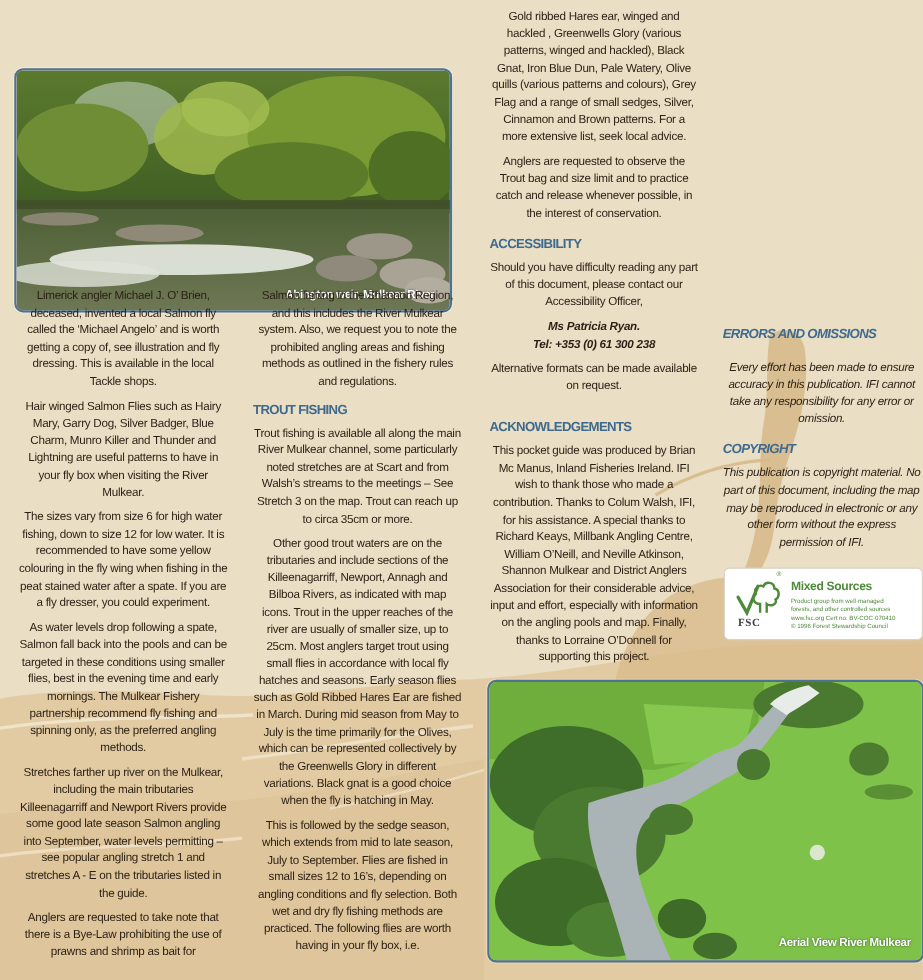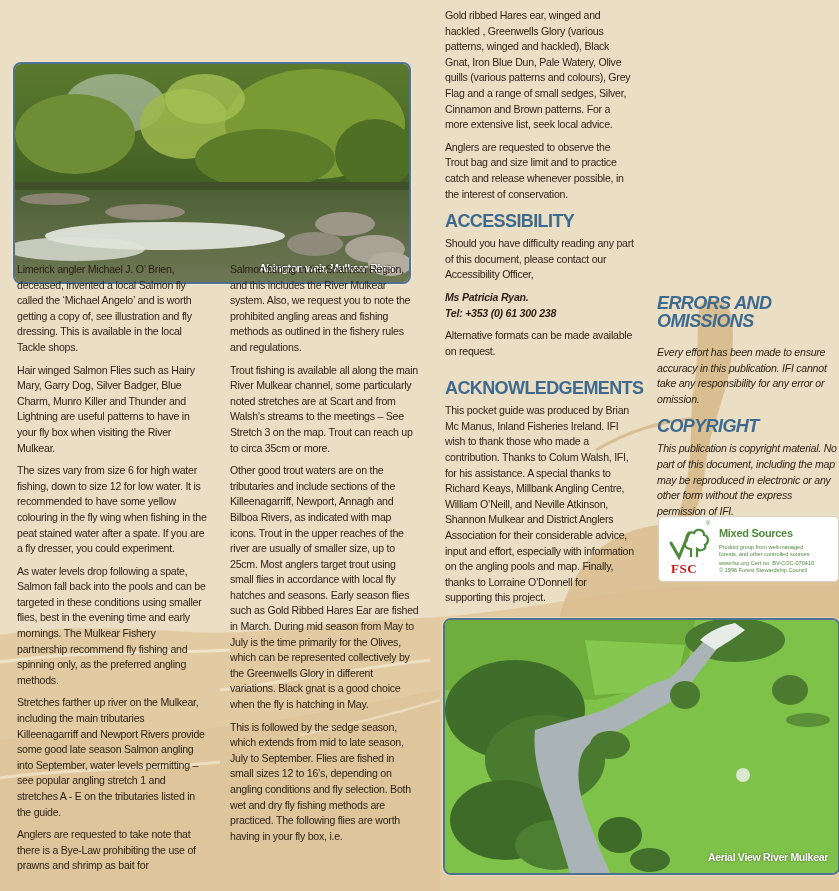--- a/index.html
+++ b/index.html
@@ -8,41 +8,41 @@
     background:#eadec4;
     font-family: "Liberation Sans", "DejaVu Sans", sans-serif;
     color:#2a1f14;
   }
   .bg-layer { position:absolute; left:0; top:0; width:839px; height:891px; z-index:0; }
   .col {
     position:absolute; z-index:2;
     font-size:10.6px; line-height:15.6px; letter-spacing:-0.25px;
     font-stretch: condensed;
   }
-  .col p { margin:0 0 7px 0; transform-origin:left top; }
+  .col p { margin:0 0 7px 0; transform-origin:left top;text-align:center; }
   h2 {
-    margin:0 0 6px 0; color:#3f6a8f; font-size:18px; font-weight:bold;
+    margin:0 0 6px 0; color:#3f6a8f; font-size:12px; font-weight:bold;
     letter-spacing:-0.6px; line-height:18px;
   }
   .bold { font-weight:bold;font-style:italic; }
   .photo {
     position:absolute; z-index:2; border:2px solid #4f7290; border-radius:8px; overflow:hidden;
     box-shadow: 0 0 0 1px rgba(255,255,255,0.3);
   }
   .caption {
     position:absolute; color:#fff; font-weight:bold; font-size:10.5px; letter-spacing:-0.3px;
     text-shadow:0 0 2px rgba(0,0,0,0.6);
   }
   .fsc {
     position:absolute; z-index:2; left:658px; top:516px; width:179px; height:64px;
     background:#ffffff; border-radius:5px; border:1px solid #d8d2c6;
   }
   .fsc-title { position:absolute; left:60px; top:10px; color:#4e8a3a; font-weight:bold; font-size:11px; letter-spacing:-0.3px; }
   .fsc-line { position:absolute; left:60px; color:#4e8a3a; font-size:5.6px; line-height:6.4px; white-space:nowrap; }
-  .fsc-mark { position:absolute; left:12px; top:44px; color:#b91c1c; font-family:"Liberation Serif", serif; font-size:13px; font-weight:bold; letter-spacing:0.5px; }
+  .fsc-mark { position:absolute; left:12px; top:44px; color:#404040; font-family:"Liberation Serif", serif; font-size:10px; font-weight:bold; letter-spacing:0.5px; }
   .fsc-r { position:absolute; left:47px; top:3px; color:#4e8a3a; font-size:6px; }
 </style>
 </head>
 <body>
 
 <svg class="bg-layer" viewBox="0 0 839 891" width="839" height="891">
   <rect width="839" height="891" fill="#eadec4"></rect>
 
   <path d="M0,635 C60,625 120,628 190,632 C260,636 330,622 420,618 C500,614 560,600 640,590 C720,582 780,588 839,585 L839,891 L0,891 Z" fill="#e2cba3"></path>
   <path d="M0,740 C80,730 160,735 240,725 C320,715 380,700 440,690 L440,891 L0,891 Z" fill="#dcc196" opacity="0.6"></path>
@@ -96,20 +96,21 @@
   <p>Limerick angler Michael J. O’ Brien, deceased, invented  a local Salmon fly called the ‘Michael Angelo’ and is worth getting a copy of, see illustration and fly dressing. This is available in the local Tackle shops.</p>
   <p>Hair winged Salmon Flies such as Hairy Mary, Garry Dog, Silver Badger, Blue Charm, Munro Killer and Thunder and Lightning are useful patterns to have in your fly box when visiting the River Mulkear.</p>
   <p>The sizes vary from size 6 for high water fishing, down to size 12 for low water. It is recommended to  have some yellow colouring in the fly wing when fishing in the peat stained water after a spate. If you are a fly dresser, you could experiment.</p>
   <p>As water levels drop following a spate, Salmon fall back into the pools and can be targeted in these conditions using smaller flies, best in the evening time and early mornings. The Mulkear Fishery partnership recommend fly fishing and spinning only, as the preferred angling methods.</p>
   <p>Stretches farther up river on the Mulkear, including the main tributaries Killeenagarriff and Newport Rivers provide some good late season Salmon angling into September, water levels permitting  – see popular angling stretch 1 and stretches A - E on the tributaries listed in the guide.</p>
   <p>Anglers are requested to take note that there is a Bye-Law prohibiting the use of prawns and shrimp as bait for</p>
 </div>
 
 <div class="col" style="left:230px; top:262px; width:190px;">
   <p style="">Salmon fishing in the Shannon Region, and this includes the River Mulkear system. Also, we request you to note the prohibited angling areas and fishing methods as outlined in the fishery rules and regulations.</p>
+  <h2>TROUT FISHING</h2>
   <p>Trout fishing is available all along the main River Mulkear channel, some particularly noted stretches are at Scart and from Walsh’s streams to the meetings – See Stretch 3 on the map. Trout can reach up to circa 35cm or more.</p>
   <p>Other good trout waters are on the tributaries and include sections of the Killeenagarriff, Newport, Annagh and Bilboa Rivers, as indicated with map icons. Trout in the upper reaches of the river are usually of smaller size, up to 25cm. Most anglers target trout using small flies in accordance with local fly hatches and seasons. Early season flies such as Gold Ribbed Hares Ear are fished in March. During mid season from May to July is the time primarily for the Olives, which can be represented collectively by the Greenwells Glory in different variations. Black gnat is a good choice when the fly is hatching in May.</p>
   <p>This is followed by the sedge season, which extends from mid to late season, July to September. Flies are fished in small sizes 12 to 16’s, depending on angling conditions and fly selection. Both wet and dry fly fishing methods are practiced. The following flies are worth having in your fly box, i.e.</p>
 </div>
 
 <div class="col" style="left:445px; top:8px; width:190px;">
   <p>Gold ribbed Hares ear, winged and hackled , Greenwells Glory (various patterns, winged and hackled), Black Gnat, Iron Blue Dun, Pale Watery, Olive quills (various patterns and colours), Grey Flag and a range of small sedges, Silver, Cinnamon and Brown patterns. For a more extensive list, seek local advice.</p>
   <p style="margin-bottom:10px;">Anglers are requested to observe the Trout bag and size limit and to practice catch and release whenever possible, in the interest of conservation.</p>
   <h2>ACCESSIBILITY</h2>
   <p>Should you have difficulty reading any part of this document, please contact our Accessibility Officer,</p>

